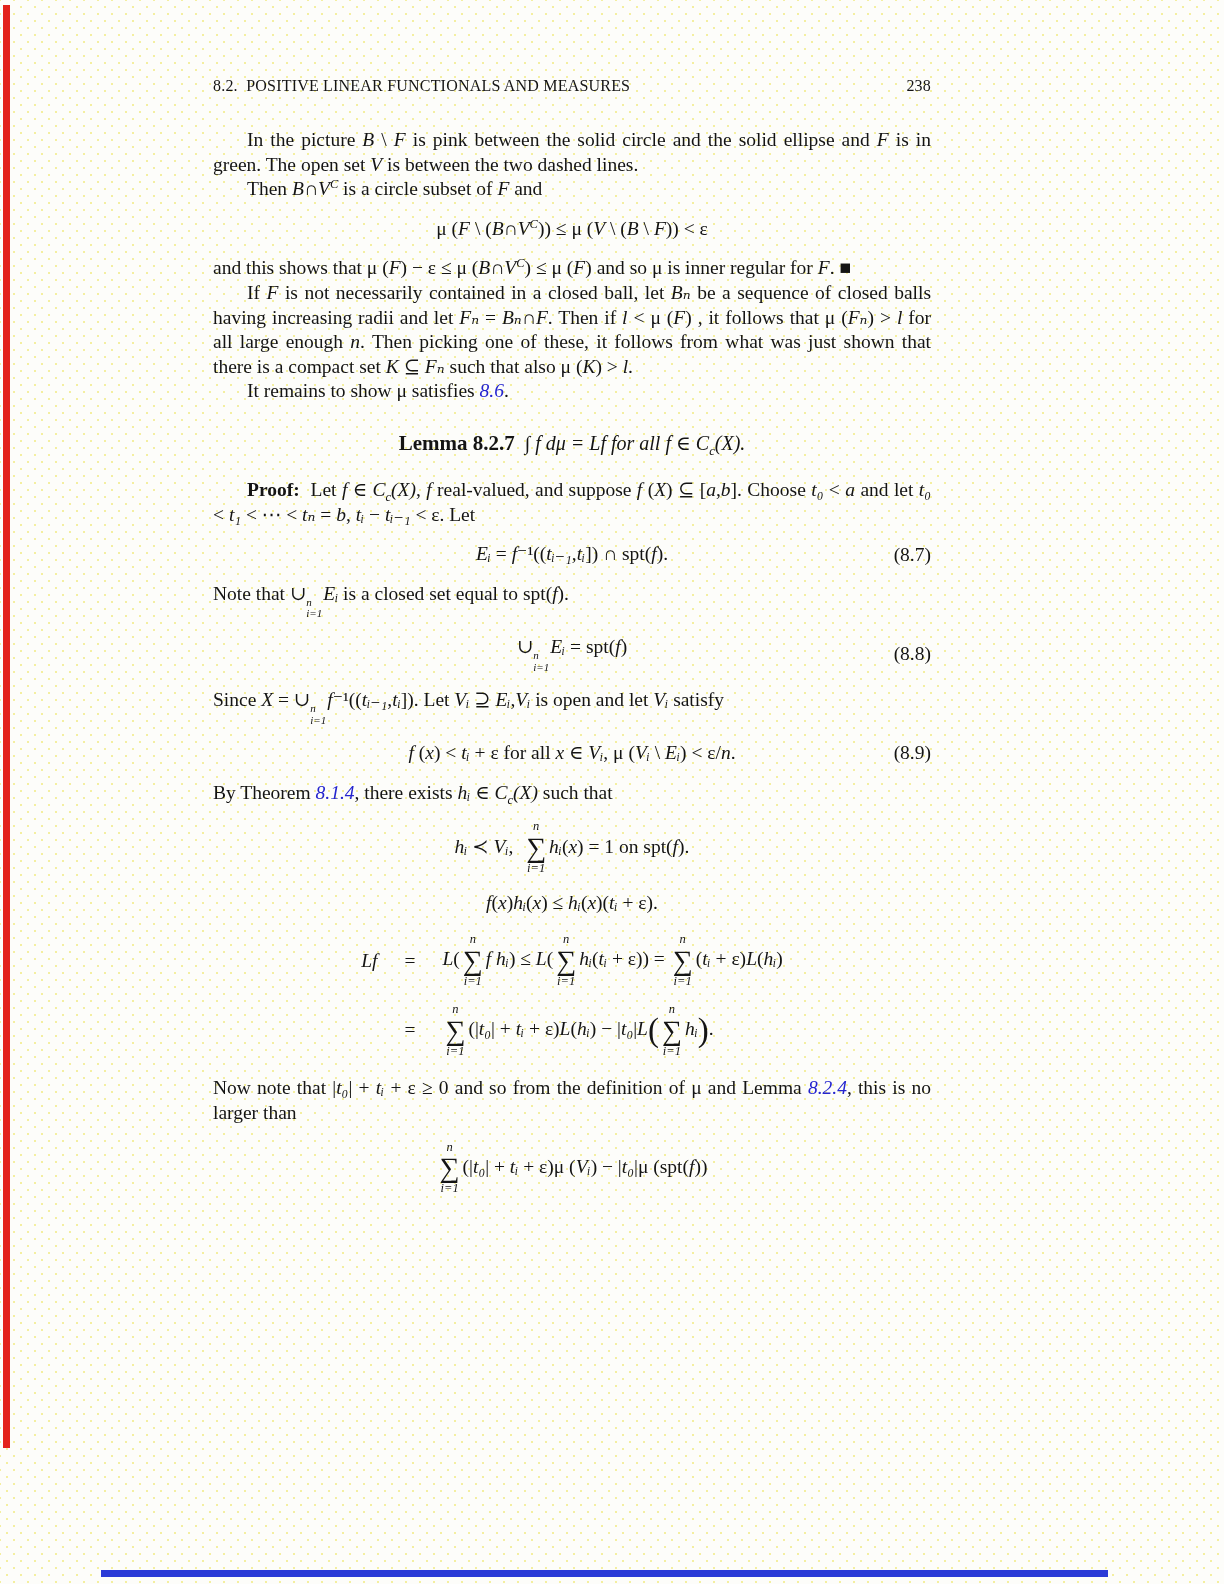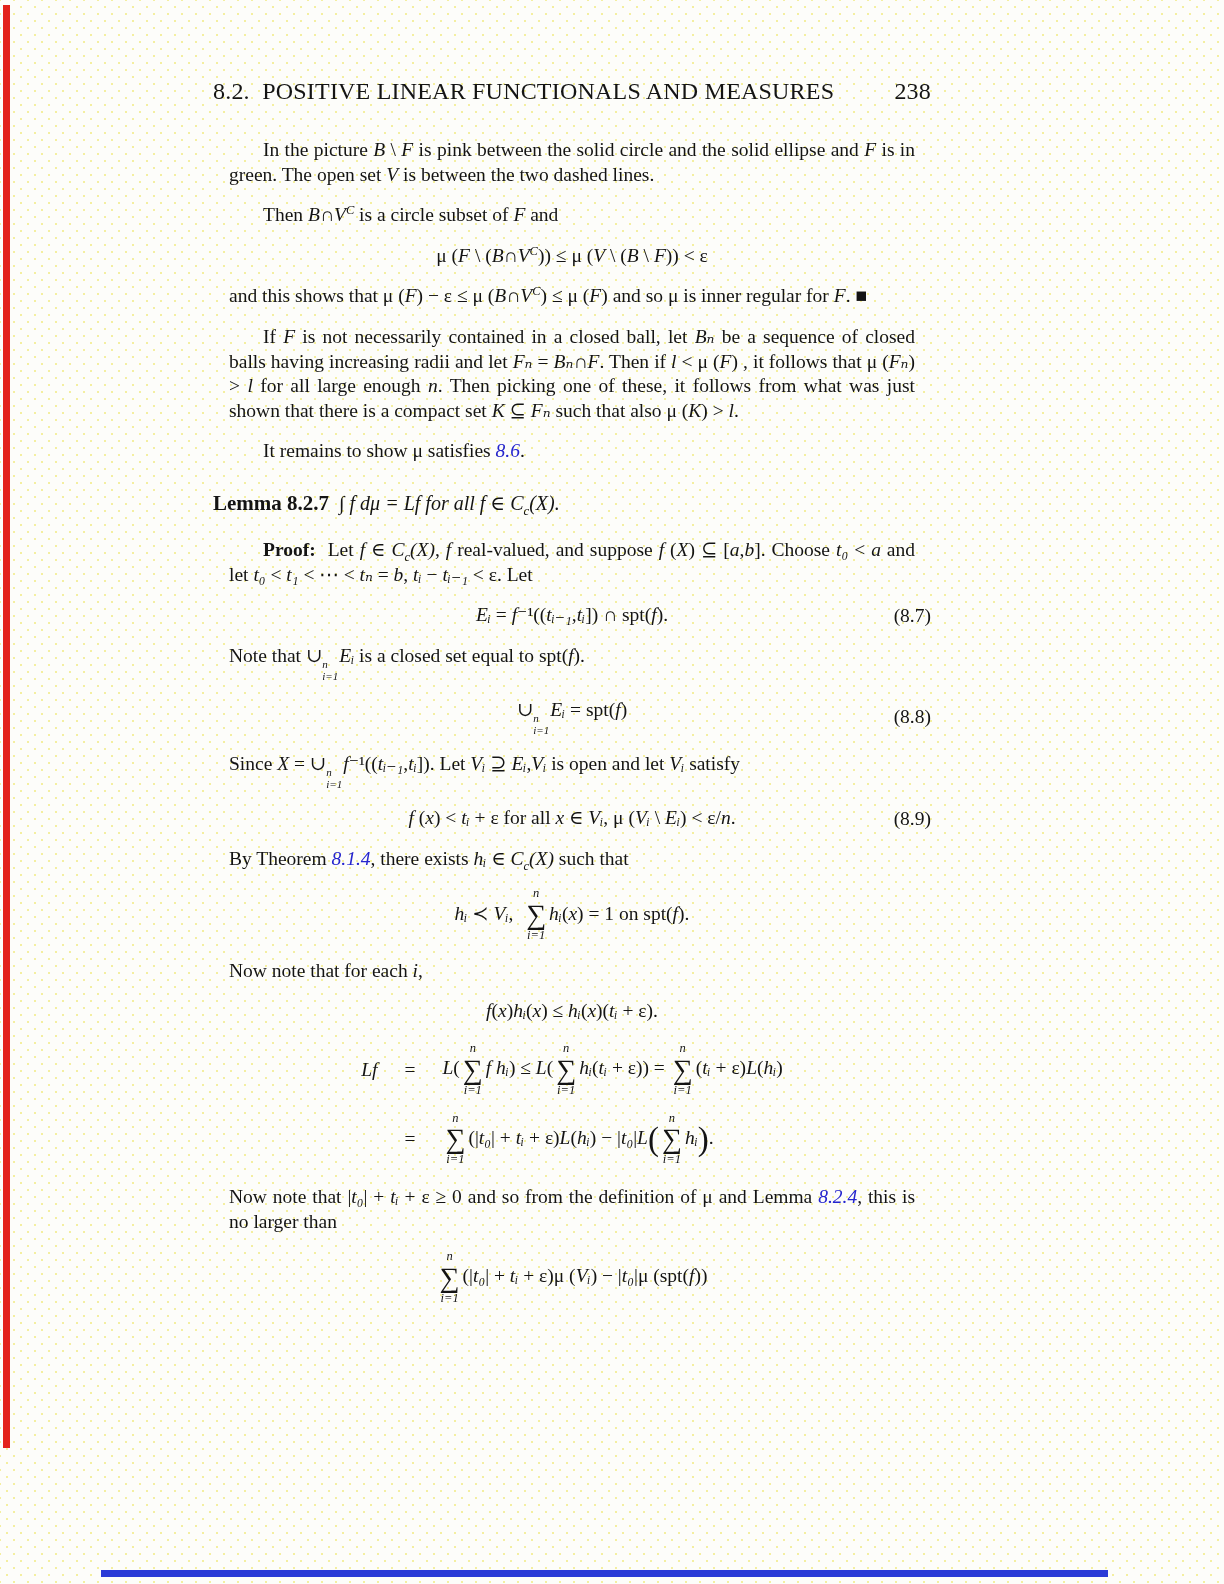--- a/index.html
+++ b/index.html
@@ -10,36 +10,36 @@
       radial-gradient(circle, var(--dot,#f4efa0) 1.1px, rgba(0,0,0,0) 1.35px),
       radial-gradient(circle, var(--dot,#f4efa0) 1.1px, rgba(0,0,0,0) 1.35px);
     background-size:14px 14px;
     background-position:0 0,7px 7px;
     font-family:"Liberation Serif","DejaVu Serif","DejaVu Sans",serif;
     color:var(--text,#141414);
   }
   .edge-red{position:absolute;left:3px;top:5px;width:7px;height:1443px;background:var(--left_marker,#e3221a);}
   .edge-blue{position:absolute;left:101px;top:1570px;width:1007px;height:7px;background:var(--bottom_marker,#2b3bd7);}
   .content{position:absolute;left:213px;top:76px;width:718px;font-size:19.5px;line-height:1.26;}
-  .pagehead{display:flex;justify-content:space-between;font-size:24px;letter-spacing:0.2px;margin-bottom:32px;}
-  .para{margin:16px;text-align:justify;}
+  .pagehead{display:flex;justify-content:space-between;font-size:16px;letter-spacing:0.2px;margin-bottom:32px;}
+  .para{margin:0;text-align:justify;}
   .indent{text-indent:34px;}
   .rm{font-style:italic;}
   .rb{font-weight:bold;}
   .rl{color:var(--link,#2525ce);cursor:pointer;font-style:italic;}
   sup.rup{font-size:64%;font-style:italic;line-height:0;}
   sub.rdn{font-size:64%;font-style:italic;line-height:0;}
   .rbp{font-size:33px;vertical-align:-6px;line-height:0;}
   .stk{display:inline-flex;flex-direction:column;align-items:flex-start;font-size:11px;line-height:1.05;font-style:italic;vertical-align:-6px;margin-right:1px;}
   .bigop{display:inline-flex;flex-direction:column;align-items:center;vertical-align:middle;margin:0 3px;}
   .bigop .blim{font-size:12.5px;line-height:1.1;font-style:italic;}
   .bigop .bop{font-size:28px;line-height:1;font-style:normal;}
   .disp{position:relative;text-align:center;margin:15px 0;}
   .disp .eqnum{position:absolute;right:0;top:50%;transform:translateY(-50%);}
-  .lemma{margin:26px 0 22px;font-size:20px;text-align:left;}
+  .lemma{margin:26px 0 22px;font-size:20px;text-align:center;}
   .lemma .rb{font-size:21px;}
   .alignblk{display:grid;grid-template-columns:max-content max-content max-content;justify-content:center;row-gap:14px;margin:18px 0;}
   .arow{display:contents;}
   .alhs{justify-self:end;align-self:center;}
   .arel{align-self:center;padding:0 27px;}
   .arhs{justify-self:start;align-self:center;}
 </style>
 </head>
 <body>
 
@@ -98,21 +98,20 @@
   <p class="para"><span class="rt">By Theorem </span><span class="rl">8.1.4</span><span class="rt">, there exists </span><span class="rm">hᵢ</span><span class="rt"> ∈ </span><span class="rm">C</span><sub class="rdn">c</sub><span class="rm">(X)</span><span class="rt"> such that</span></p>
 
   <div class="disp">
     <span><span class="rm">hᵢ</span><span class="rt"> ≺ </span><span class="rm">Vᵢ</span><span class="rt">,&nbsp; </span><span class="bigop">
           <span class="blim">n</span>
           <span class="bop">∑</span>
           <span class="blim">i=1</span>
         </span><span class="rm">hᵢ</span><span class="rt">(</span><span class="rm">x</span><span class="rt">) = 1 on spt(</span><span class="rm">f</span><span class="rt">).</span></span>
   </div>
 
-  <p class="para"><span class="rt">Now note that for each </span><span class="rm">i</span><span class="rt">,</span></p>
 
   <div class="disp">
     <span><span class="rm">f</span><span class="rt">(</span><span class="rm">x</span><span class="rt">)</span><span class="rm">hᵢ</span><span class="rt">(</span><span class="rm">x</span><span class="rt">) ≤ </span><span class="rm">hᵢ</span><span class="rt">(</span><span class="rm">x</span><span class="rt">)(</span><span class="rm">tᵢ</span><span class="rt"> + ε).</span></span>
   </div>
 
 
   <div class="alignblk">
     <div class="arow">
       <span class="alhs"><span class="rm">Lf</span></span>
       <span class="arel"><span class="rt">=</span></span>

